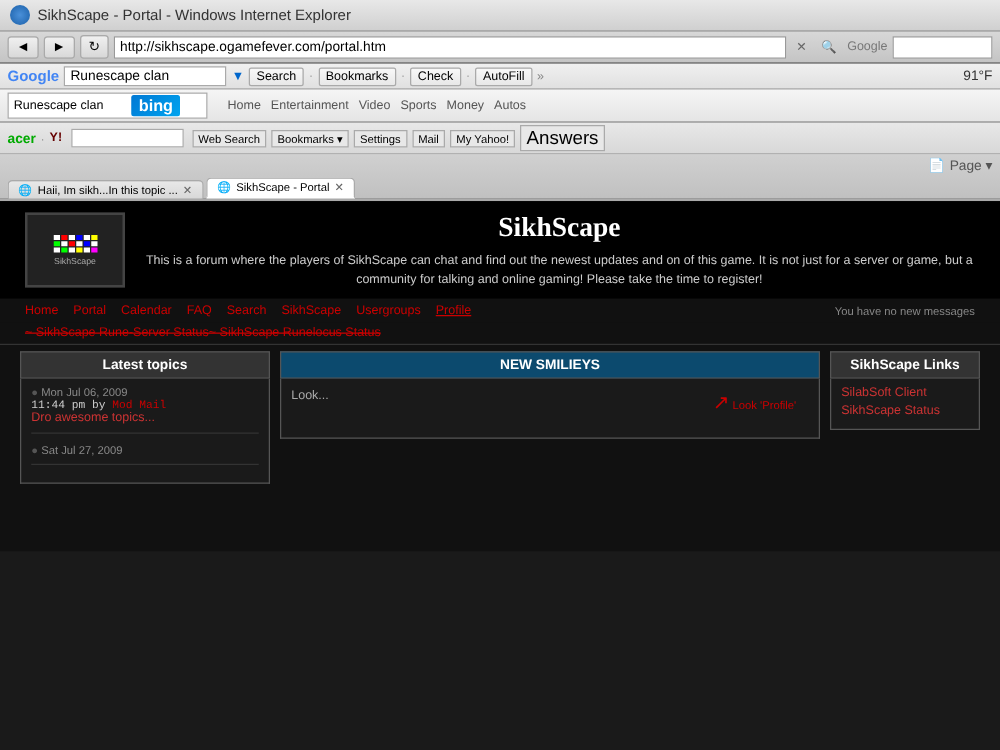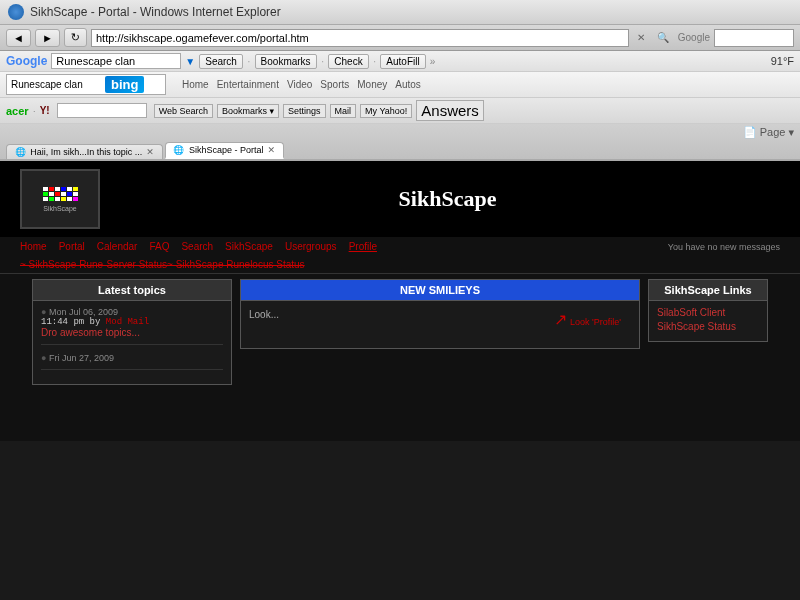--- a/index.html
+++ b/index.html
@@ -202,21 +202,21 @@
       padding: 3px 20px;
       font-size: 10px;
       color: #cc0000;
       text-decoration: line-through;
       border-bottom: 1px solid #333;
     }
 
     .main-content {
       display: flex;
       gap: 0;
-      padding: 0 32px;
+      padding: 0 16px;
       margin-top: 5px;
     }
 
     .left-panel {
       width: 200px;
       flex-shrink: 0;
     }
 
     .panel-header {
       background: #333;
@@ -246,21 +246,21 @@
     .topic-by { color: #ccc; font-size: 9px; font-family: Liberation Mono, monospace; }
     .topic-link { color: #cc3333; font-size: 10px; cursor: pointer; }
     .mod-link { color: #cc0000; cursor: pointer; }
 
     .center-panel {
       flex: 1;
       margin: 0 8px;
     }
 
     .smilies-header {
-      background: #1d4ed8;
+      background: #0c4a6e;
       color: white;
       padding: 4px 8px;
       font-size: 11px;
       font-weight: bold;
       text-align: center;
       border: 1px solid #555;
     }
 
     .smilies-content {
       background: #1a1a1a;
@@ -422,20 +422,21 @@
           <div style="width:5px;height:4px;background:#fff;"></div>
           <div style="width:5px;height:4px;background:#ff0;"></div>
           <div style="width:5px;height:4px;background:#fff;"></div>
           <div style="width:5px;height:4px;background:#f0f;"></div>
         </div>
         <div style="margin-top:3px;color:#aaa;font-size:7px;text-align:center;">SikhScape</div>
       </div>
     </div>
     <div class="site-header-text">
       <div class="site-title">SikhScape</div>
+      <div class="site-description">This is a forum where the players of SikhScape can chat and find out the newest updates and on of this game. It is not just for a server or game, but a community for talking and online gaming! Please take the time to register!</div>
     </div>
   </div>
 
   <div class="site-nav">
     <a>Home</a>
     <a>Portal</a>
     <a>Calendar</a>
     <a>FAQ</a>
     <a>Search</a>
     <a>SikhScape</a>
@@ -458,21 +459,21 @@
           </div>
           <div class="topic-by">
             <span>11:44 pm</span> by
             <span class="mod-link">Mod Mail</span>
           </div>
           <div class="topic-link">Dro awesome topics...</div>
         </div>
         <div class="topic-item">
           <div class="topic-date">
             <span style="color:#555;">●</span>
-            <span>Fri Jun 27, 2009</span>
+            <span>Sat Jul 27, 2009</span>
           </div>
         </div>
       </div>
     </div>
 
     <div class="center-panel">
       <div class="smilies-header">NEW SMILIEYS</div>
       <div class="smilies-content">
         <div class="smilies-text">Look...</div>
 

